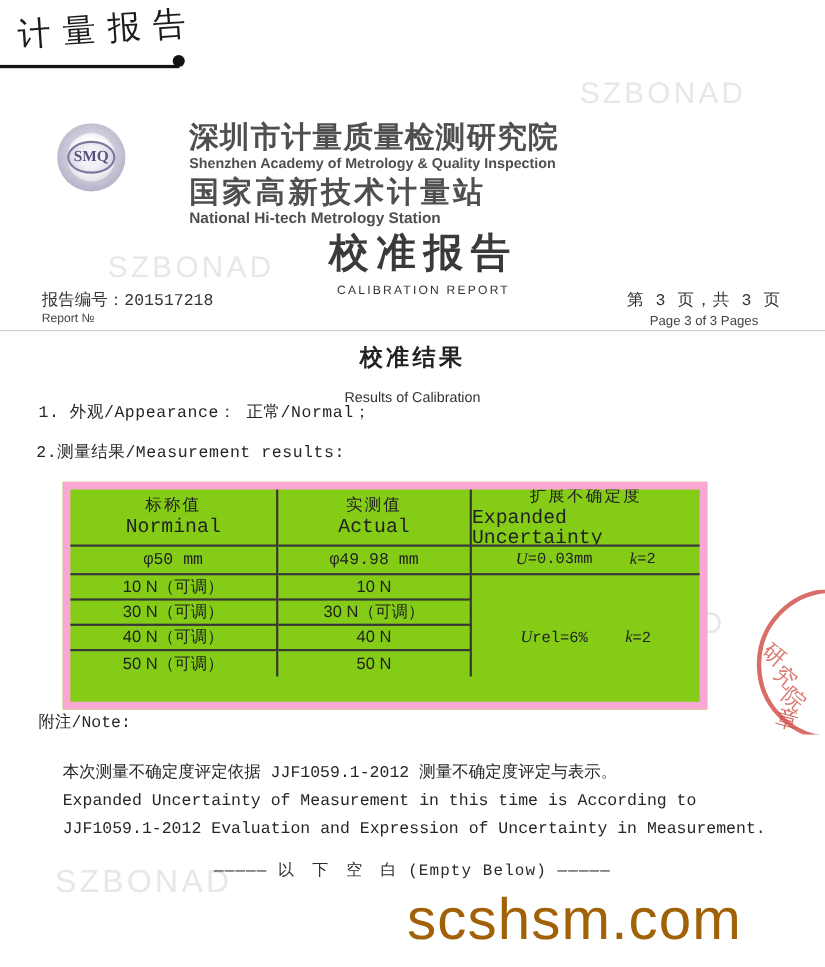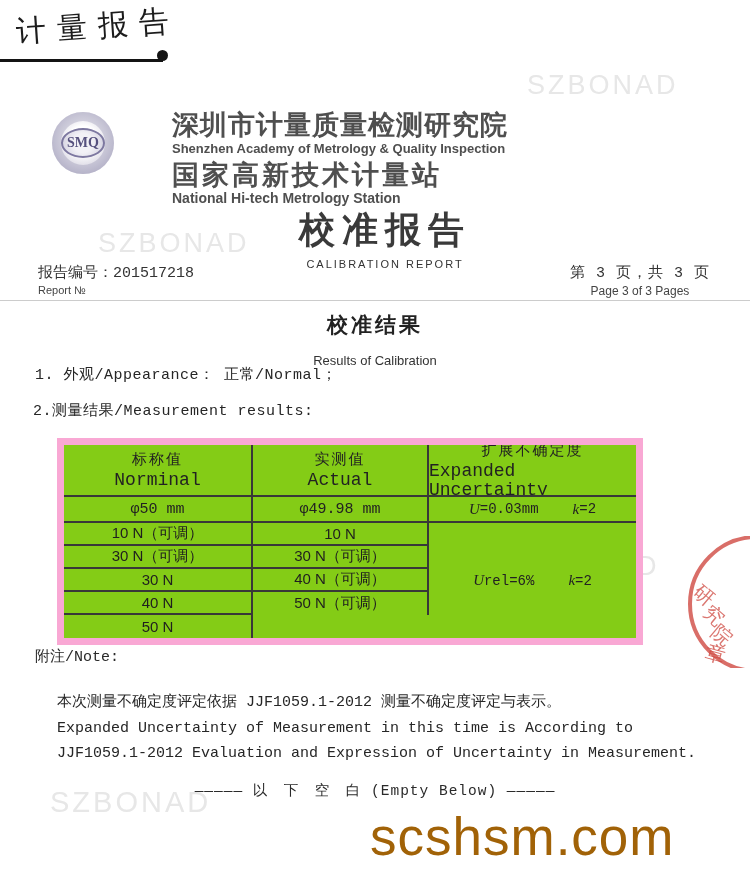--- a/index.html
+++ b/index.html
@@ -170,21 +170,20 @@
         <span>rel=6%</span>
         <span class="gap"></span>
         <span class="ui">k</span>
         <span>=2</span>
     </div>
 
     <div class="cell nrow">10 N（可调）</div>
     <div class="cell nrow">10 N</div>
     <div class="cell nrow">30 N（可调）</div>
     <div class="cell nrow">30 N（可调）</div>
-    <div class="cell nrow">30 N</div>
     <div class="cell nrow">40 N（可调）</div>
     <div class="cell nrow">40 N</div>
     <div class="cell nrow lastrow">50 N（可调）</div>
     <div class="cell nrow lastrow">50 N</div>
   </div>
 
   <div class="note-label">附注/Note:</div>
   <div class="note-body">
     <div>本次测量不确定度评定依据 JJF1059.1-2012 测量不确定度评定与表示。</div>
     <div>Expanded Uncertainty of Measurement in this time is  According to</div>

